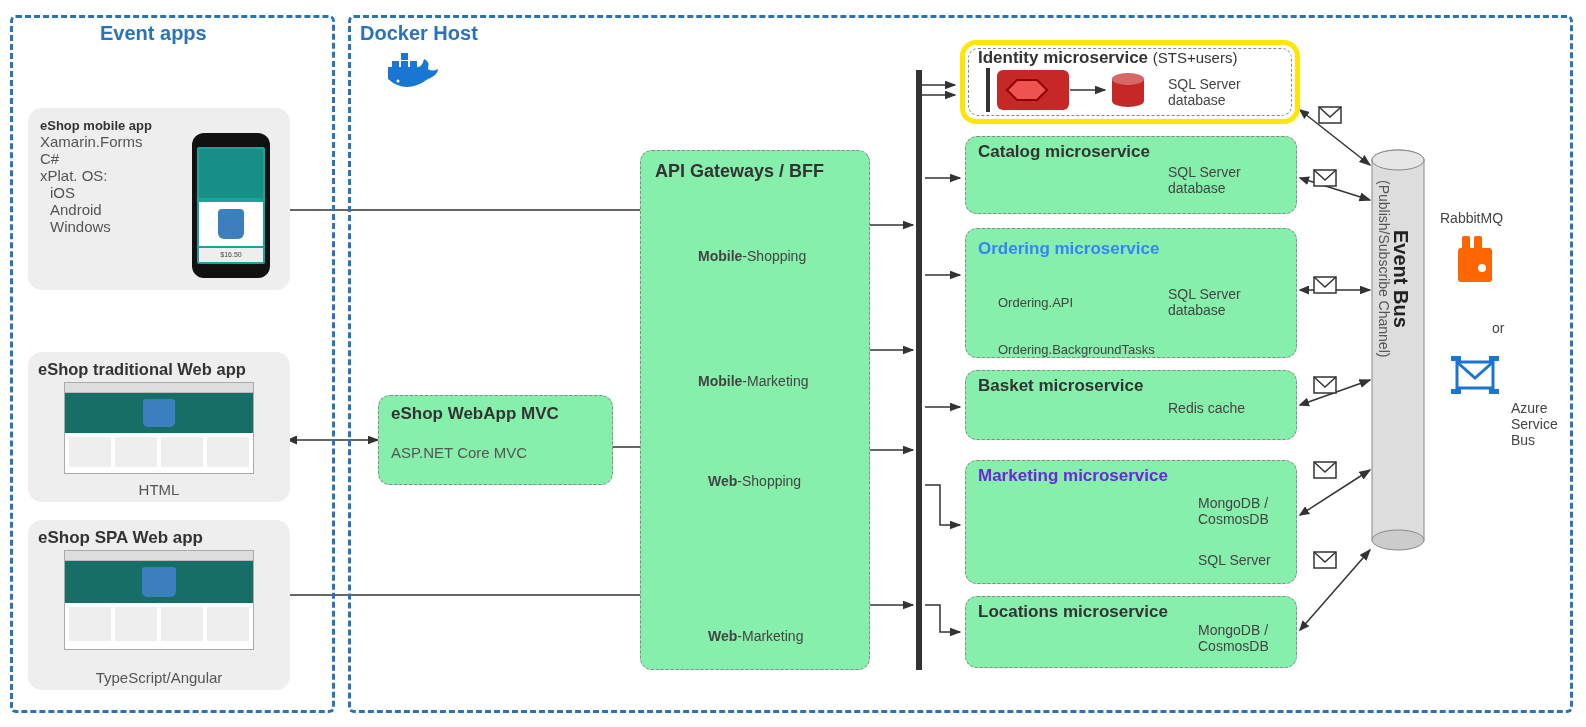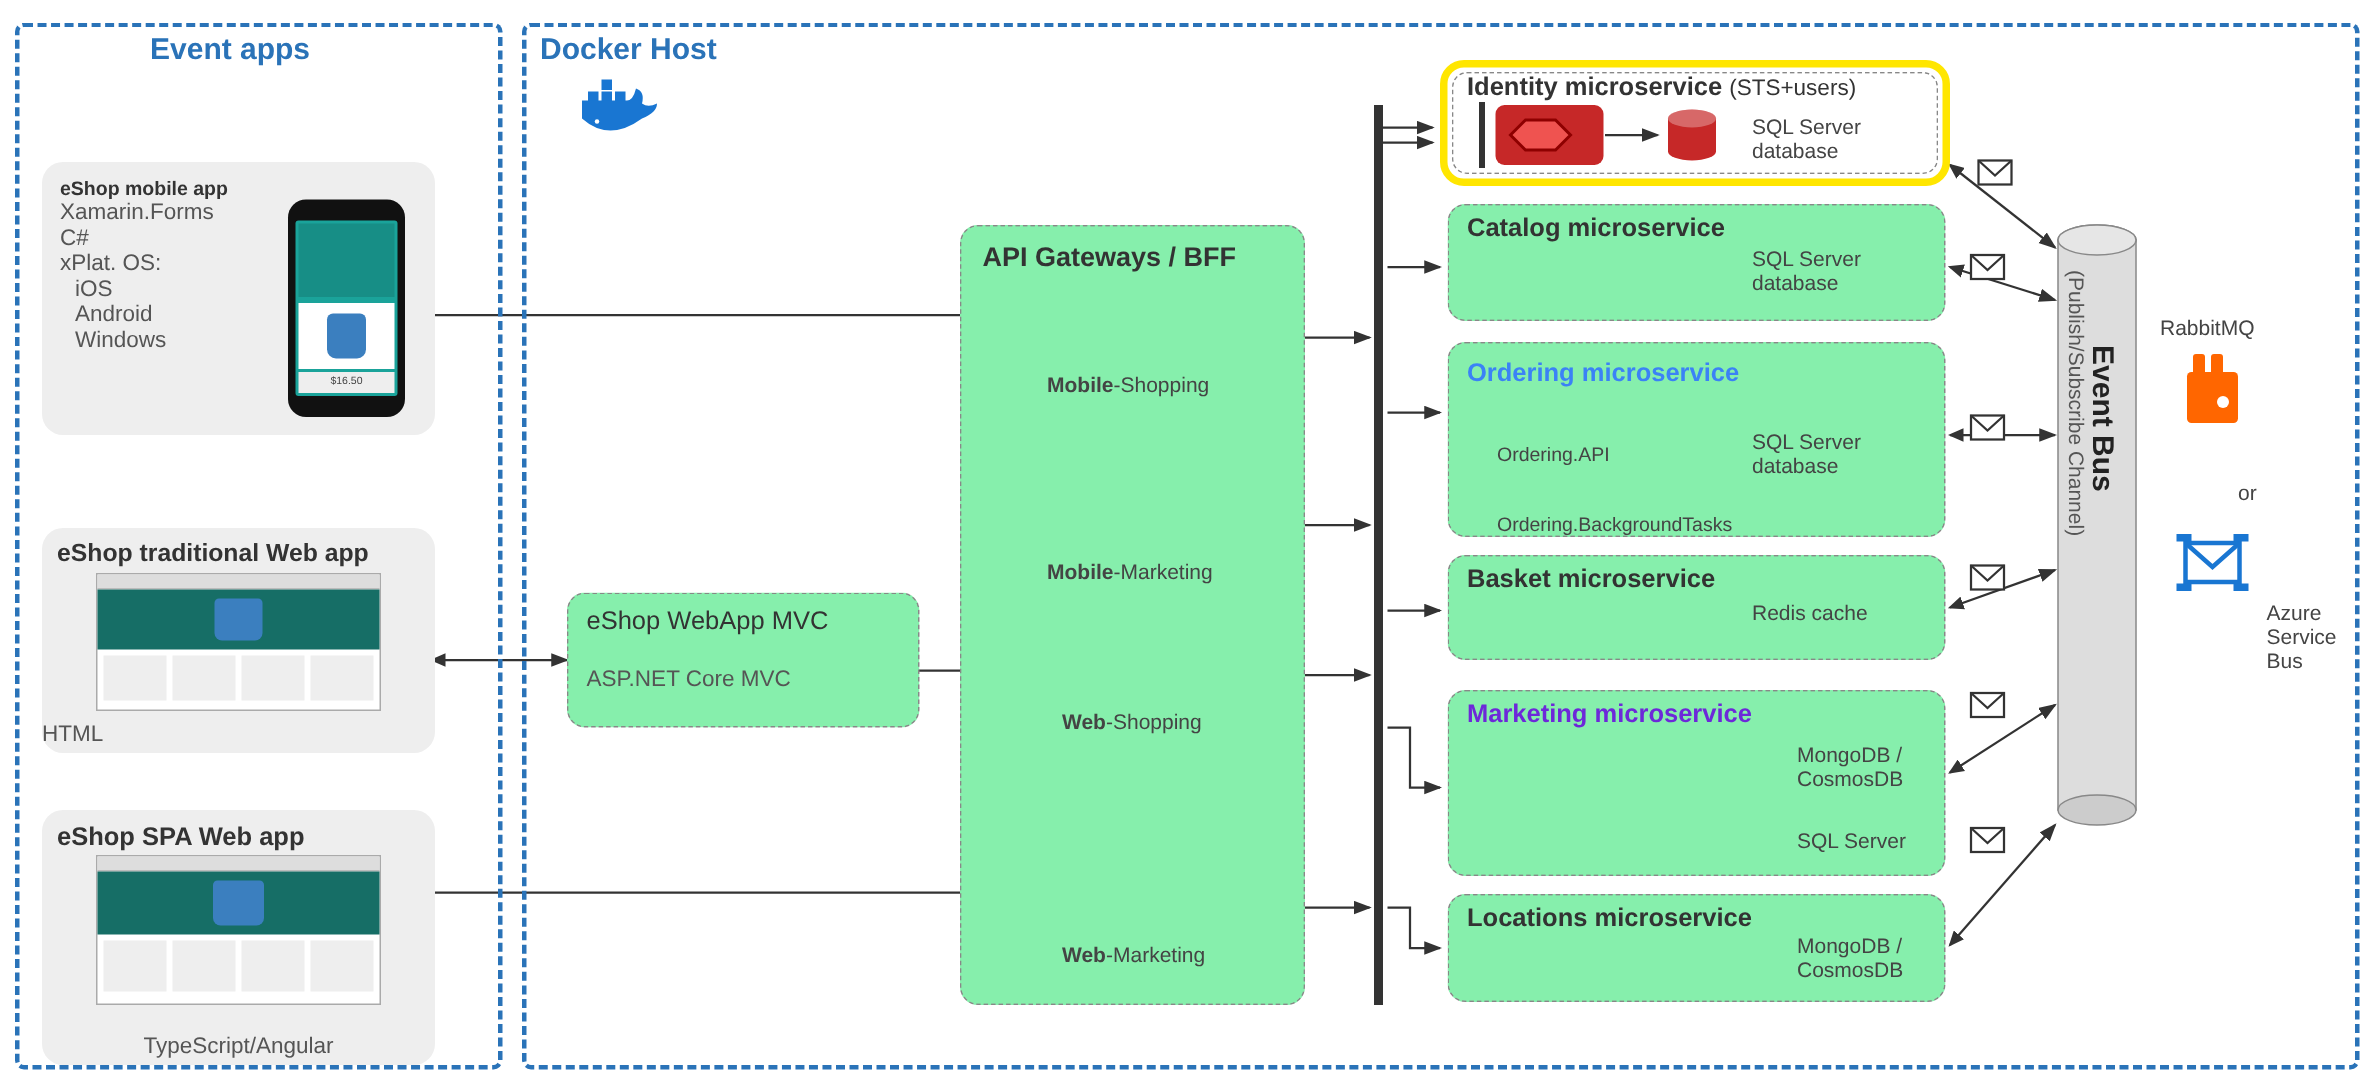--- a/index.html
+++ b/index.html
@@ -253,45 +253,45 @@
     <div style="height:40px;background:#166e66;display:flex;align-items:center;justify-content:center;gap:10px;">
       <div style="width:32px;height:28px;background:#3b7fbf;border-radius:3px 3px 5px 5px;"></div>
     </div>
     <div style="display:flex;gap:4px;padding:4px;">
       <div style="flex:1;height:30px;background:#eee;"></div>
         <div style="flex:1;height:30px;background:#eee;"></div>
         <div style="flex:1;height:30px;background:#eee;"></div>
         <div style="flex:1;height:30px;background:#eee;"></div>
     </div>
   </div>
-  <div class="label abs" style="left:0;right:0;text-align:left;bottom:4px;">HTML</div>
-</div>
-
-<div class="abs card-solid" style="left:28px; top:520px; width:262px; height:170px; padding:8px 10px;margin-top:20px;">
+  <div class="label abs" style="left:0;right:0;text-align:center;bottom:4px;">HTML</div>
+</div>
+
+<div class="abs card-solid" style="left:28px; top:520px; width:262px; height:170px; padding:8px 10px;">
   <div style="font-weight:600; font-size:17px; color:#333;">eShop SPA Web app</div>
   <div class="abs" style="left:50%; transform:translateX(-50%); top:30px; width:190px; height:100px; background:#fff; border:1px solid #aaa;">
     <div style="height:10px;background:#ddd;border-bottom:1px solid #bbb;"></div>
     <div style="height:42px;background:#166e66;display:flex;align-items:center;justify-content:center;">
         <div style="width:34px;height:30px;background:#3b7fbf;border-radius:3px 3px 5px 5px;"></div>
       </div>
     <div style="display:flex;gap:4px;padding:4px;">
       <div style="flex:1;height:34px;background:#eee;"></div>
         <div style="flex:1;height:34px;background:#eee;"></div>
         <div style="flex:1;height:34px;background:#eee;"></div>
         <div style="flex:1;height:34px;background:#eee;"></div>
     </div>
   </div>
   <div class="label abs" style="left:0;right:0;text-align:center;bottom:4px;">TypeScript/Angular</div>
 </div>
 
 <div class="abs dashed-box" style="left:348px; top:15px; width:1225px; height:698px; border-color:#2a73b8;"></div>
 <div class="abs title" style="left:360px; top:22px; font-size:20px;">Docker Host</div>
 
 <div class="abs card" style="left:378px; top:395px; width:235px; height:90px; padding:8px 12px;">
-  <div style="font-weight:400; font-size:17px; color:#333;">eShop WebApp MVC</div>
+  <div style="font-weight:700; font-size:17px; color:#333;">eShop WebApp MVC</div>
   <div class="label" style="margin-top:20px;">ASP.NET Core MVC</div>
 </div>
 
 <div class="abs card" style="left:640px; top:150px; width:230px; height:520px; padding:10px 14px;">
   <div style="font-weight:600; font-size:18px; color:#333;">API Gateways / BFF</div>
 </div>
 <div class="abs small" style="left:698px; top:248px;"><b>Mobile</b><span>-Shopping</span></div>
 <div class="abs small" style="left:698px; top:373px;"><b>Mobile</b><span>-Marketing</span></div>
 <div class="abs small" style="left:708px; top:473px;"><b>Web</b><span>-Shopping</span></div>
 <div class="abs small" style="left:708px; top:628px;"><b>Web</b><span>-Marketing</span></div>

